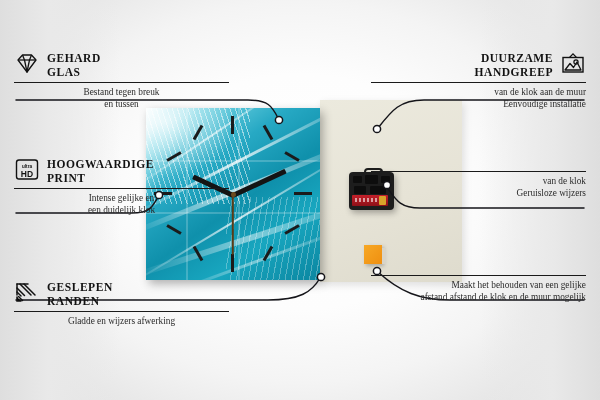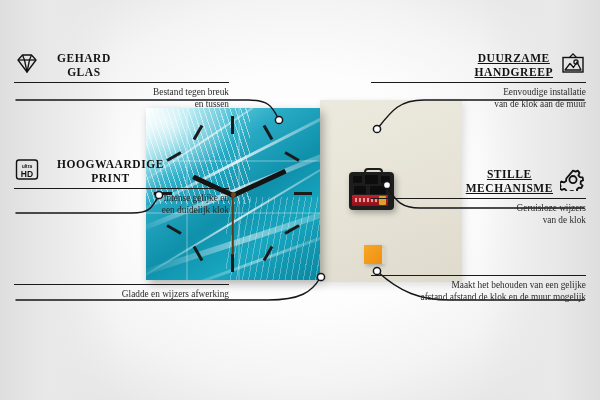--- a/index.html
+++ b/index.html
@@ -28,26 +28,26 @@
   }
   .feat .rule{height:1.4px;background:#1a1a1a;margin:3px 0 4px 0;}
   .feat .desc{
     font-size:9.3px;line-height:11.6px;color:#2b2b2b;
     font-family:"Liberation Serif",serif;
   }
   .ico{width:26px;height:23px;flex:0 0 26px;display:block;}
 
   .feat.left{left:14px;}
   .feat.left .hrow{justify-content:flex-start;}
-  .feat.left .ttl{text-align:center;margin-left:10px;}
-  .feat.left .desc{text-align:right;}
+  .feat.left .ttl{text-align:left;}
+  .feat.left .desc{text-align:center;}
 
   .feat.right{right:14px;}
   .feat.right .hrow{justify-content:flex-end;}
-  .feat.right .ttl{text-align:center;text-decoration:underline;}
+  .feat.right .ttl{text-align:right;}
   .feat.right .desc{text-align:right;}
 
   #f1{top:52px;}
   #f2{top:158px;}
   #f3{top:281px;}
   #f4{top:52px;}
   #f5{top:168px;}
   #f6{top:272px;}
 
   
@@ -215,59 +215,65 @@
         <div class="ttl">HOOGWAARDIGE</div>
         <div class="ttl">PRINT</div>
       </div>
     </div>
     <div class="rule"></div>
     <div class="desc">Intense gelijke en</div>
     <div class="desc">een duidelijk klok</div>
   </div>
 
   <div class="feat left" id="f3">
+    <div class="hrow">
+      <svg class="ico" viewBox="0 0 26 23">
+        <g stroke="#111" stroke-width="1.5" stroke-linecap="round">
+          <path d="M3 3 L14 3"></path>
+            <path d="M3 3 L3 14"></path>
+          <path d="M3 7 L10.5 14.5"></path>
+            <path d="M3 11 L7 15"></path>
+          <path d="M4.5 15.5 L8.5 19.5"></path>
+            <path d="M3 16 L3 20 L7 20"></path>
+          <path d="M6 3 L17 14"></path>
+            <path d="M10 3 L21 14"></path>
+        </g>
+      </svg>
+      <div>
+        <div class="ttl">GESLEPEN</div>
+        <div class="ttl">RANDEN</div>
+      </div>
+    </div>
     <div class="rule"></div>
     <div class="desc">Gladde en wijzers afwerking</div>
     <div class="desc"></div>
   </div>
 
   <div class="feat right" id="f4">
     <div class="hrow">
       <div>
         <div class="ttl">DUURZAME</div>
         <div class="ttl">HANDGREEP</div>
       </div>
       <svg class="ico" viewBox="0 0 26 23">
         <rect x="3" y="5.5" width="20" height="14.5" fill="none" stroke="#111" stroke-width="1.4"></rect>
         <path d="M9.5 5.5 L13 1.8 L16.5 5.5" fill="none" stroke="#111" stroke-width="1.2"></path>
         <path d="M5 18 L10 11.5 L13.5 15.5 L17 10 L21 18 Z" fill="none" stroke="#111" stroke-width="1.3" stroke-linejoin="round"></path>
         <circle cx="16" cy="10" r="2.1" fill="none" stroke="#111" stroke-width="1.2"></circle>
       </svg>
     </div>
     <div class="rule"></div>
+    <div class="desc">van de klok aan de muur</div>
     <div class="desc">Eenvoudige installatie</div>
-    <div class="desc">van de klok aan de muur</div>
   </div>
 
   <div class="feat right" id="f5">
-    <div class="hrow">
-      <div>
-        <div class="ttl">STILLE</div>
-        <div class="ttl">MECHANISME</div>
-      </div>
-      <svg class="ico" viewBox="0 0 26 23">
-        <g fill="none" stroke="#111" stroke-width="1.8" stroke-linejoin="round">
-          <path d="M13 2.6 l2.6 1.1 2.3-1 1.6 2.2 -1.1 2.4 1.6 1.9 2.6 .2 .5 2.7 -2.3 1.3 -.2 2.5 2 1.7 -1.3 2.4 -2.6 -.3 -1.8 1.8 .3 2.6 -2.6 .9 -1.7-2 -2.5 .2 -1.3 2.3 -2.7-.5 -.2-2.6 -1.9-1.6 -2.4 1.1 -2.2-1.6 1-2.3 -1.1-2.6 2-1.9 2.4 .9 2.1-1.3 .2-2.6z"></path>
-          <circle cx="13" cy="11.6" r="3.6"></circle>
-        </g>
-      </svg>
-    </div>
-    <div class="rule"></div>
+    <div class="rule"></div>
+    <div class="desc">van de klok</div>
     <div class="desc">Geruisloze wijzers</div>
-    <div class="desc">van de klok</div>
   </div>
 
   <div class="feat right" id="f6">
     <div class="rule"></div>
     <div class="desc">Maakt het behouden van een gelijke</div>
     <div class="desc">afstand afstand de klok en de muur mogelijk</div>
   </div>
 
 </div>
 

